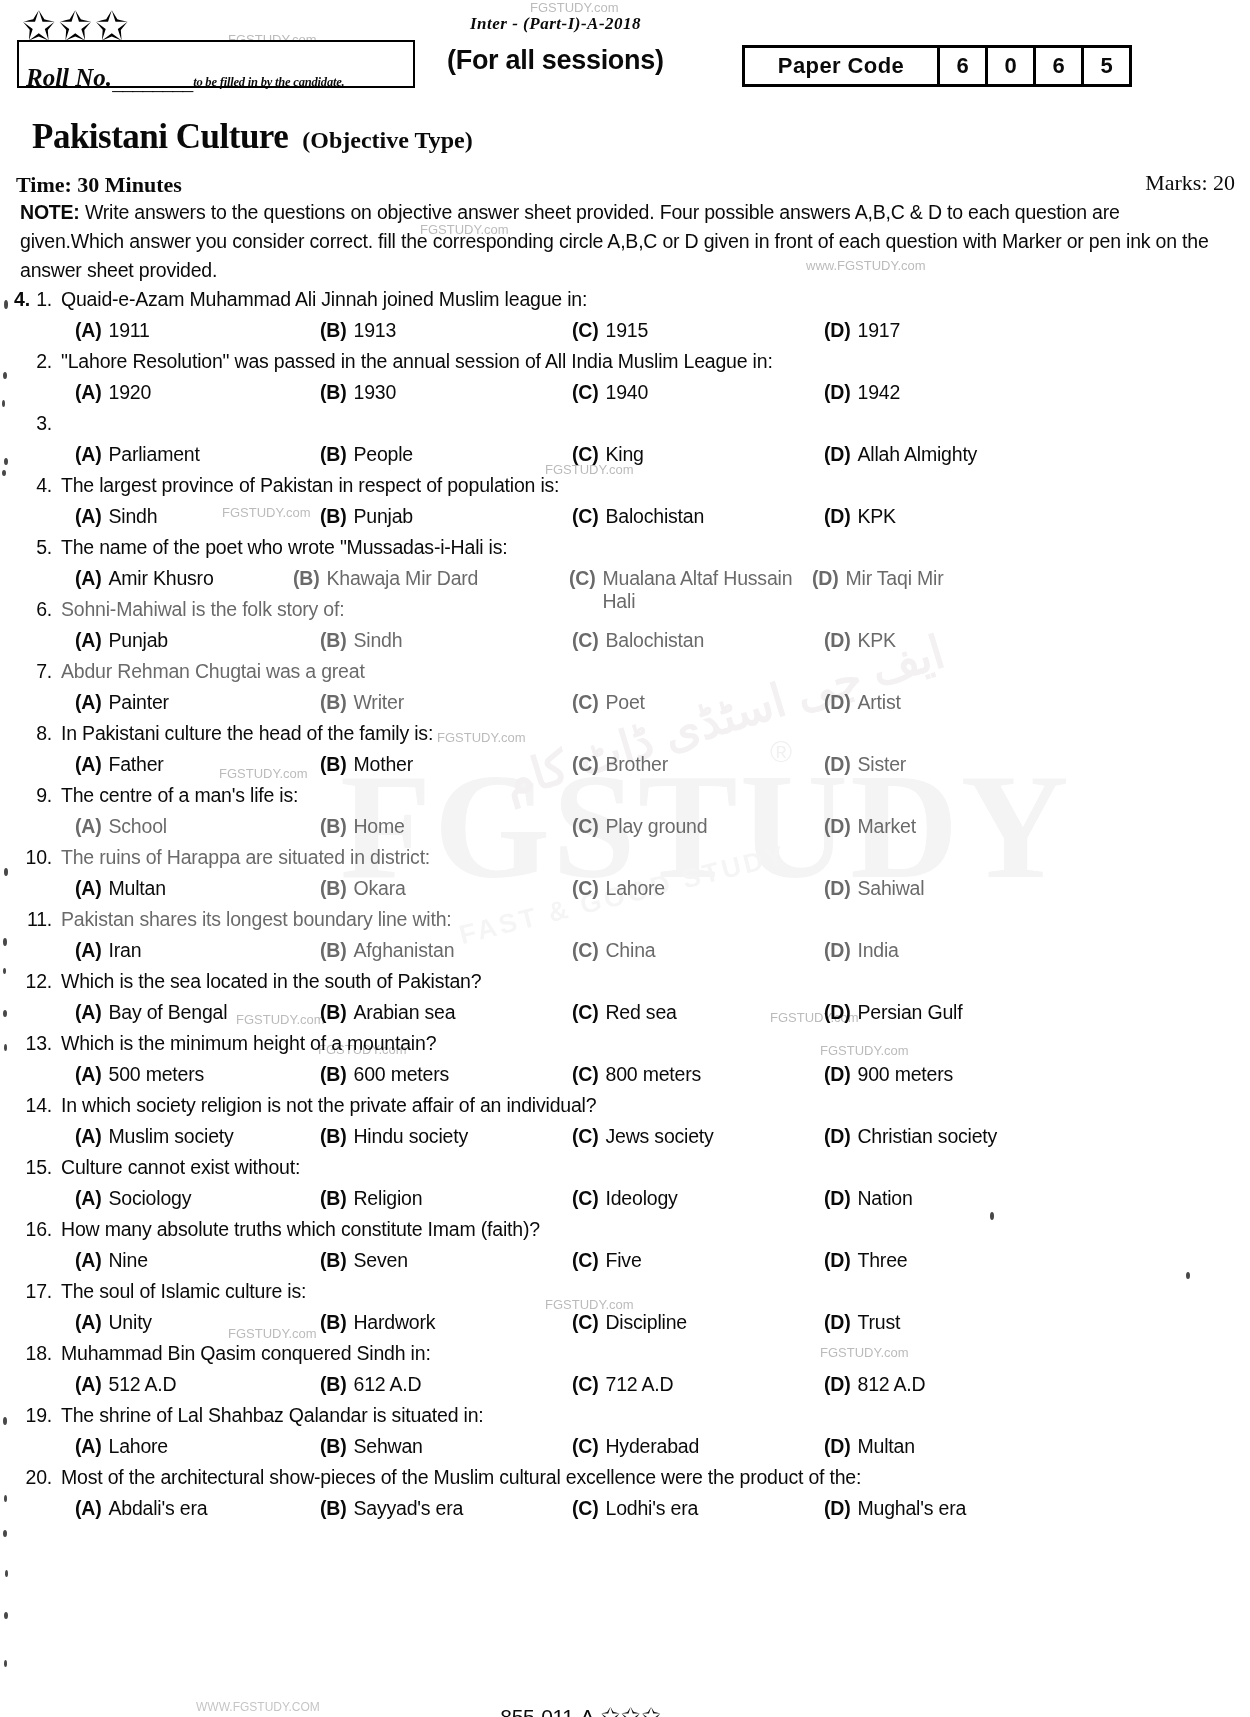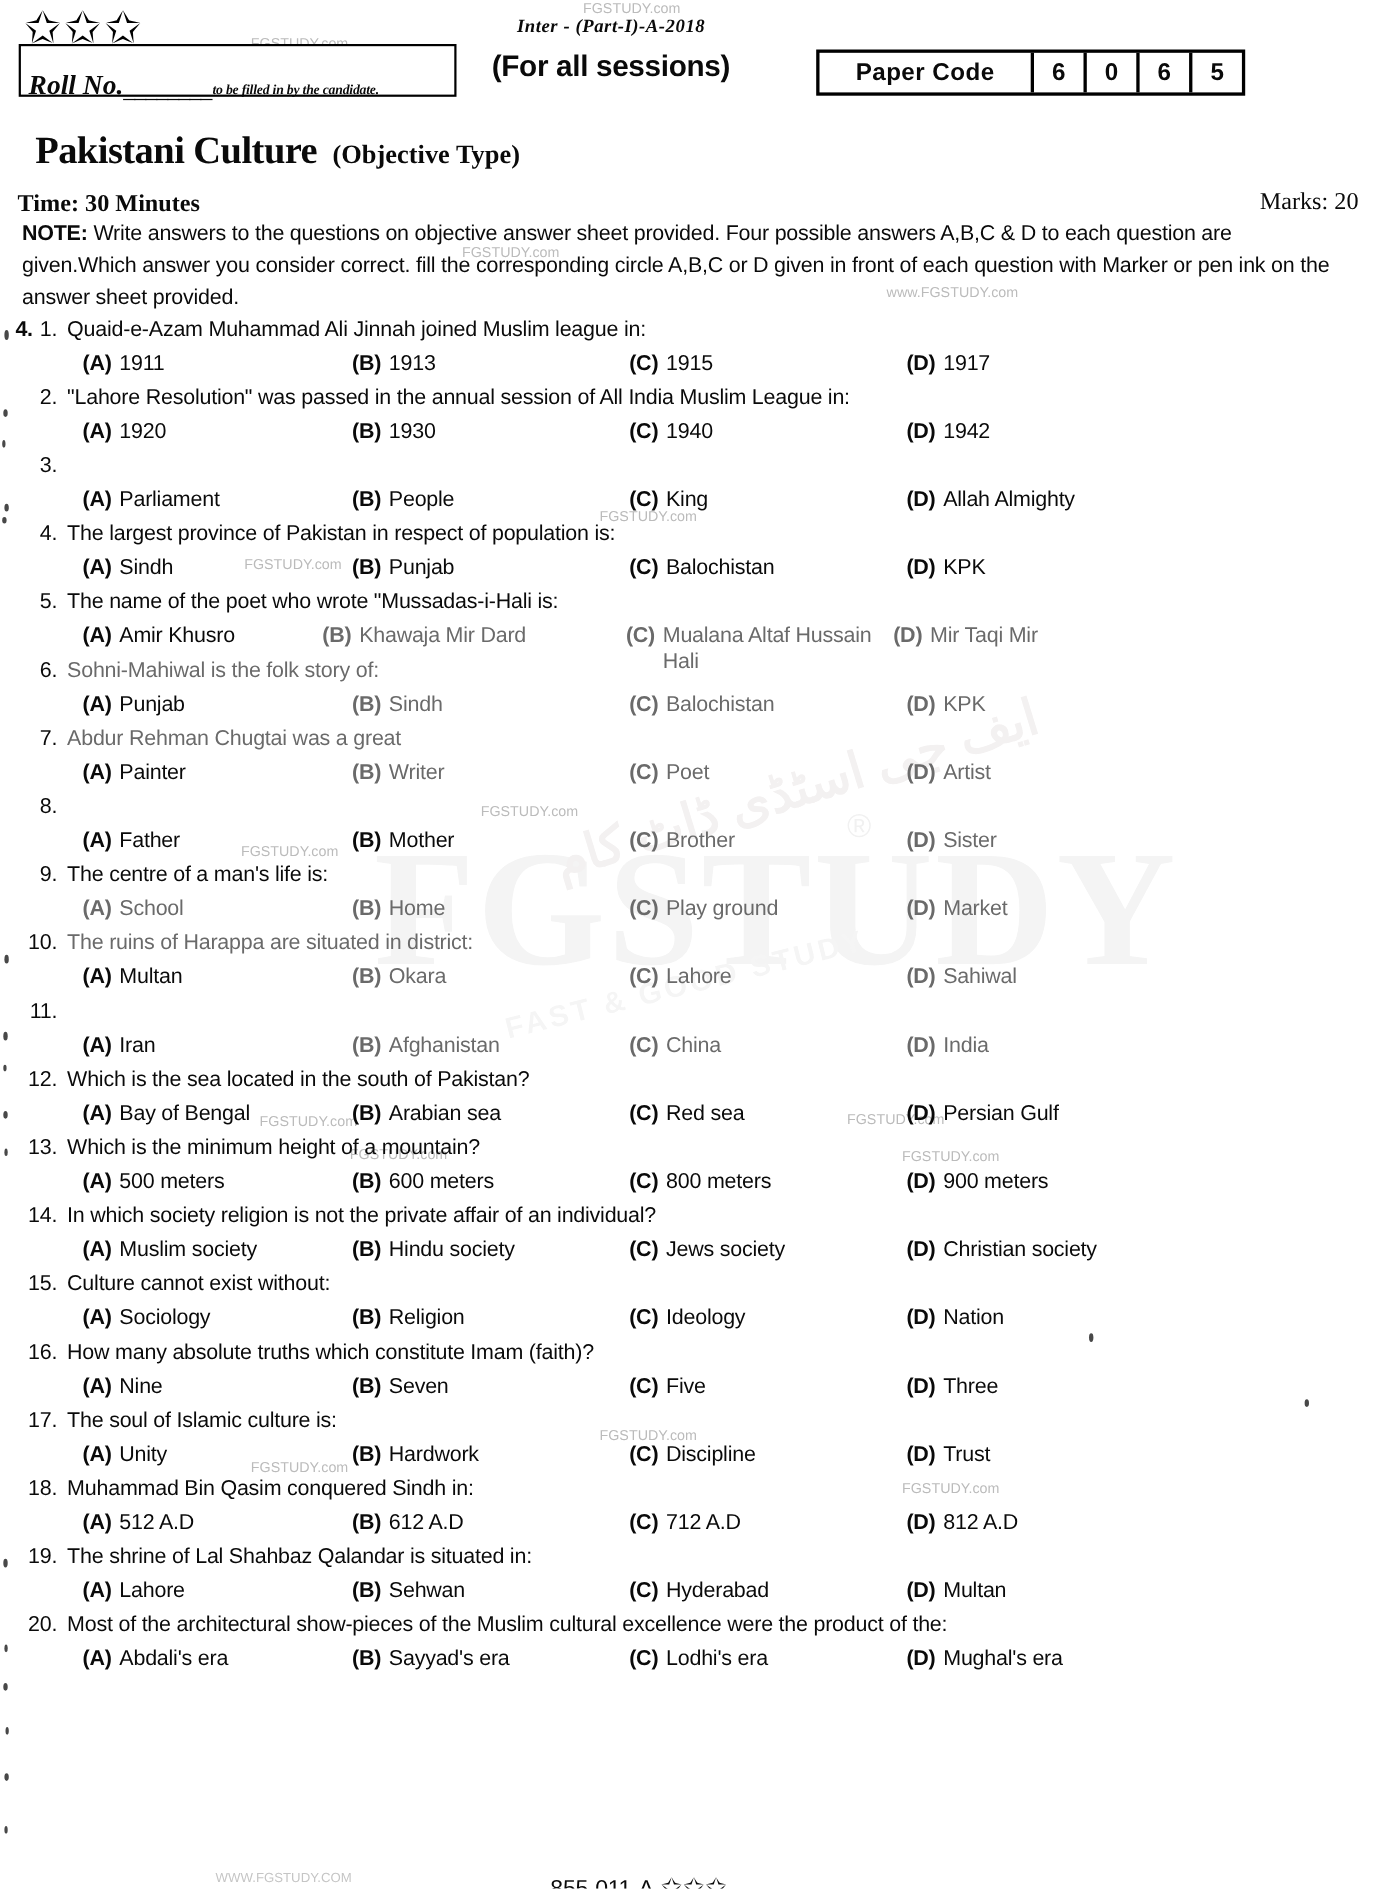--- a/index.html
+++ b/index.html
@@ -485,20 +485,21 @@
           </div>
           <div class="opt opt3 fade">
             <span class="lab">(D)</span>
             <span>Artist</span>
           </div>
         </div>
       </div>
       <div class="q">
         <div class="qhead">
           <span class="qnum">8.</span>
+          <span class="qtext">In Pakistani culture the head of the family is:</span>
         </div>
         <div class="opts">
           <div class="opt opt0">
             <span class="lab">(A)</span>
             <span>Father</span>
           </div>
           <div class="opt opt1">
             <span class="lab">(B)</span>
             <span>Mother</span>
           </div>
@@ -556,20 +557,21 @@
           </div>
           <div class="opt opt3 fade">
             <span class="lab">(D)</span>
             <span>Sahiwal</span>
           </div>
         </div>
       </div>
       <div class="q">
         <div class="qhead">
           <span class="qnum">11.</span>
+          <span class="qtext fade">Pakistan shares its longest boundary line with:</span>
         </div>
         <div class="opts">
           <div class="opt opt0">
             <span class="lab">(A)</span>
             <span>Iran</span>
           </div>
           <div class="opt opt1 fade">
             <span class="lab">(B)</span>
             <span>Afghanistan</span>
           </div>

